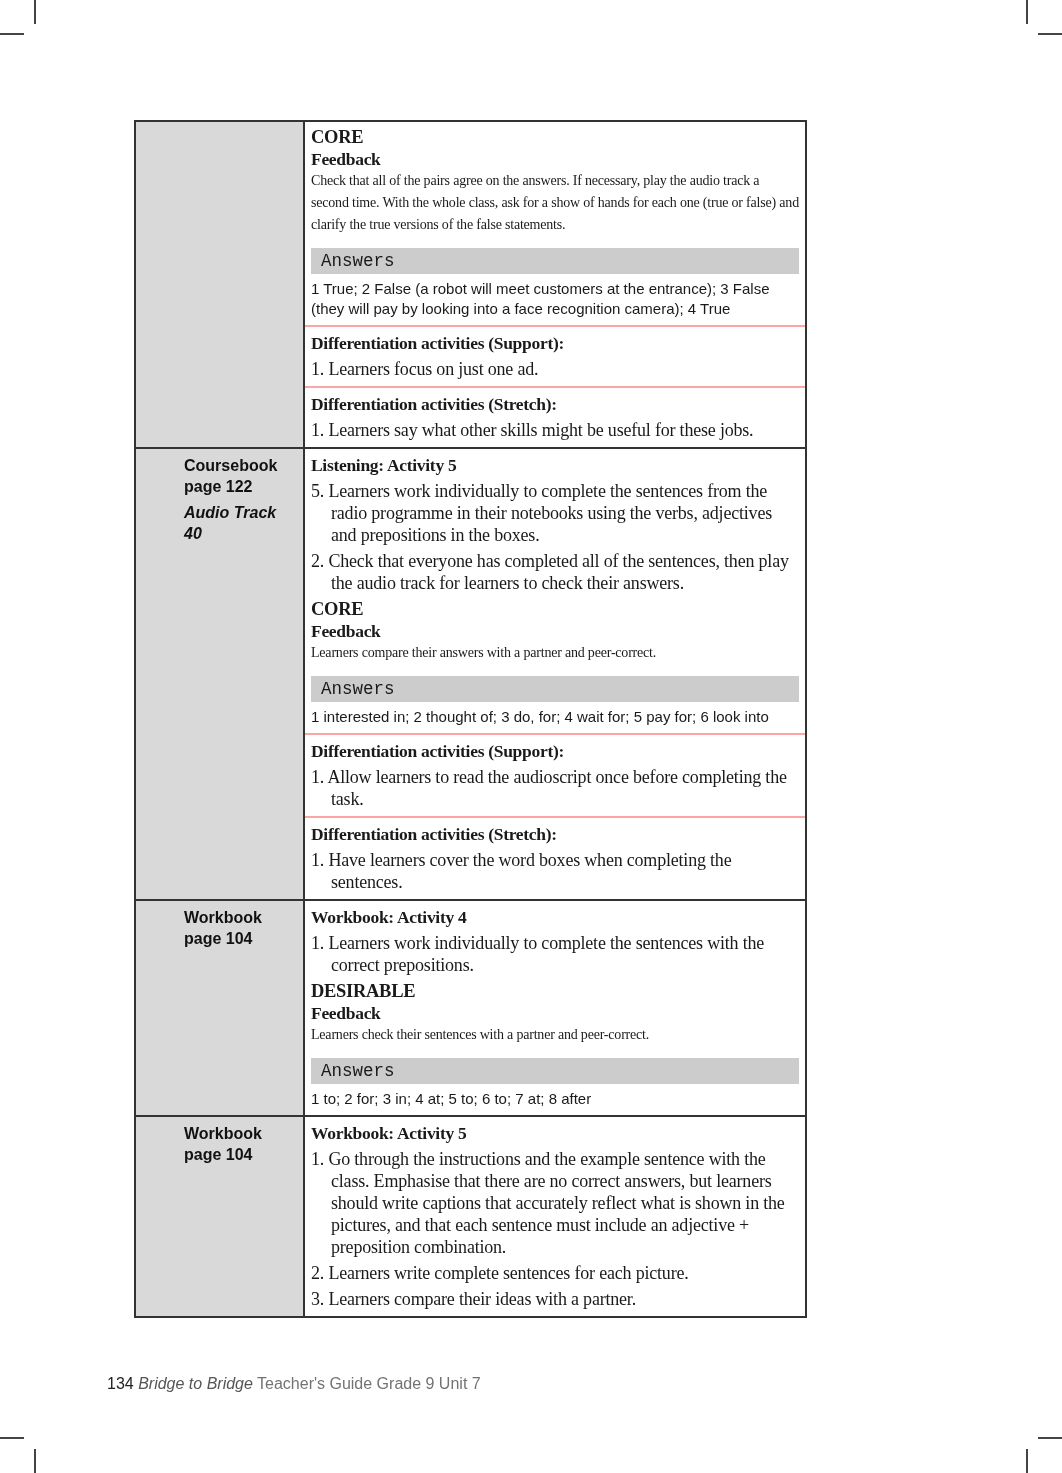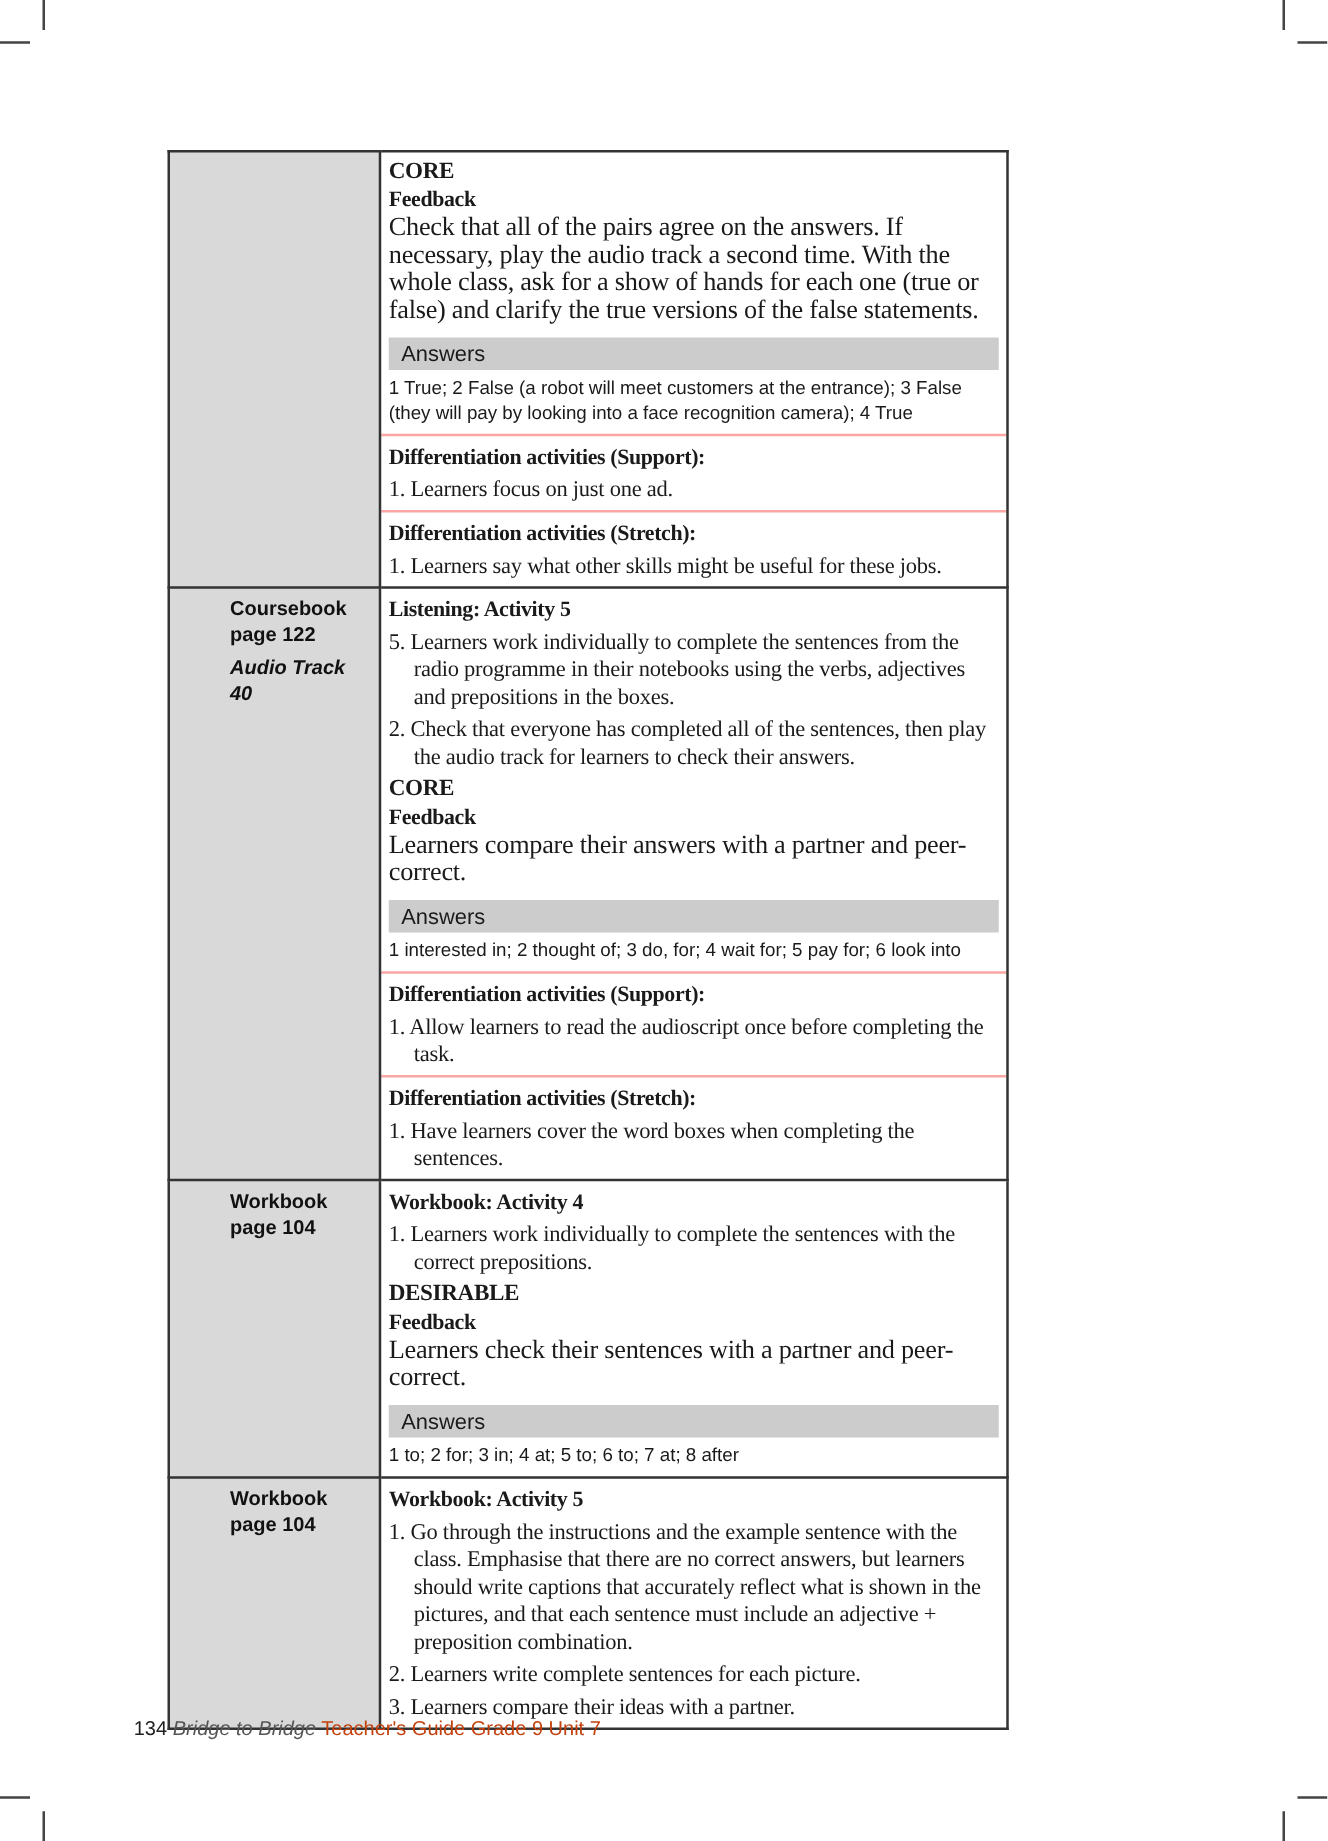--- a/index.html
+++ b/index.html
@@ -22,36 +22,36 @@
     font-family: "Liberation Sans", sans-serif; font-weight: bold; font-size: 16px;
     line-height: 21px; padding: 6px 6px 0 6px !important; color: #111;
   }
   td.res .line { display: block; margin-left: 42px; }
   td.res .gap { margin-top: 5px; font-style: italic; }
   td.body { padding: 0 !important; }
   .sec { border-top: 2px solid #fca5a5; padding: 5px 6px 6px 6px; }
   .sec:first-child { border-top: none; }
   .h { font-weight: bold; font-size: 17.5px; line-height: 22px; letter-spacing: -0.3px; }
   .h.big { font-size: 18.5px; }
-  .p { font-size: 21px; line-height: 22px; letter-spacing: -0.2px; }
+  .p { font-size: 14px; line-height: 22px; letter-spacing: -0.2px; }
   .item { font-size: 18px; line-height: 22px; padding-left: 20px; text-indent: -20px; margin-top: 4px; letter-spacing: -0.2px; }
   .ans-head {
     background: #cccccc; margin: 12px 0 0 0; padding: 1px 10px;
-    font-family: Liberation Sans, sans-serif; font-size: 17.5px; line-height: 24px;
+    font-family: Liberation Mono, monospace; font-size: 17.5px; line-height: 24px;
   }
   .ans-text {
     font-family: "Liberation Sans", sans-serif; font-size: 15px; line-height: 20px;
     margin-top: 5px;
   }
   .footer {
     position: absolute; left: 107px; top: 1375px;
     font-family: "Liberation Sans", sans-serif; font-size: 16px; color: #222;
   }
   .footer .title { font-style: italic; color: #555; }
-  .footer .rest { color: #c2410c; }
+  .footer .rest { color: #737373; }
 </style>
 </head>
 <body>
 
 <div class="crop v" style="left:34px;top:0;"></div>
 <div class="crop h" style="left:0;top:33px;"></div>
 <div class="crop v" style="left:1026px;top:0;"></div>
 <div class="crop h" style="left:1038px;top:33px;"></div>
 <div class="crop h" style="left:0;top:1437px;"></div>
 <div class="crop v" style="left:34px;top:1449px;"></div>

